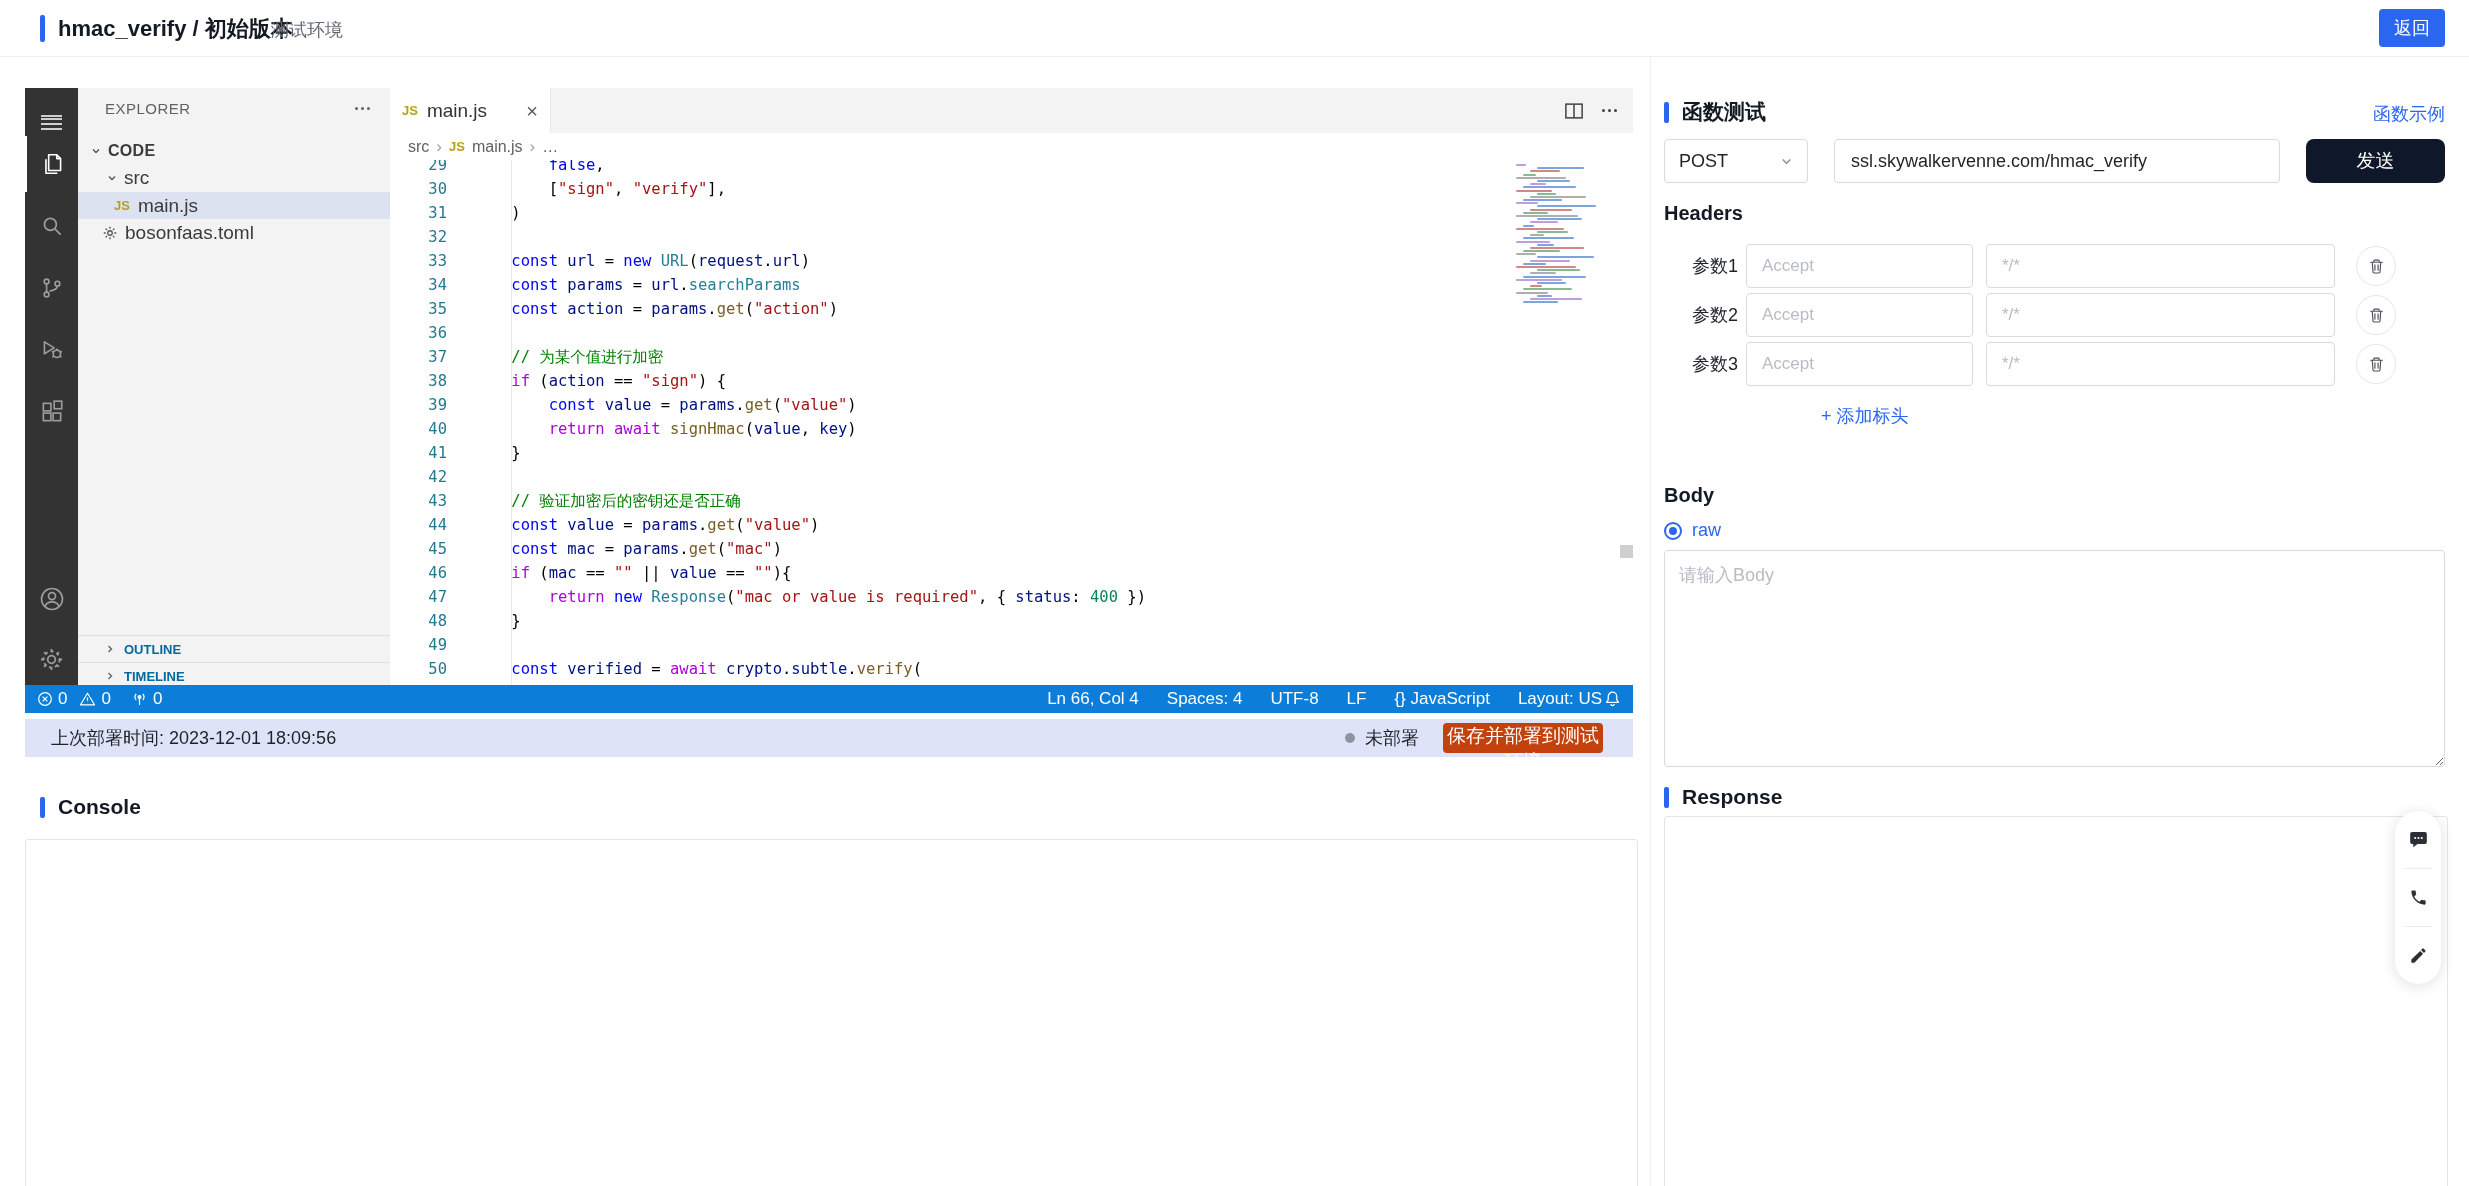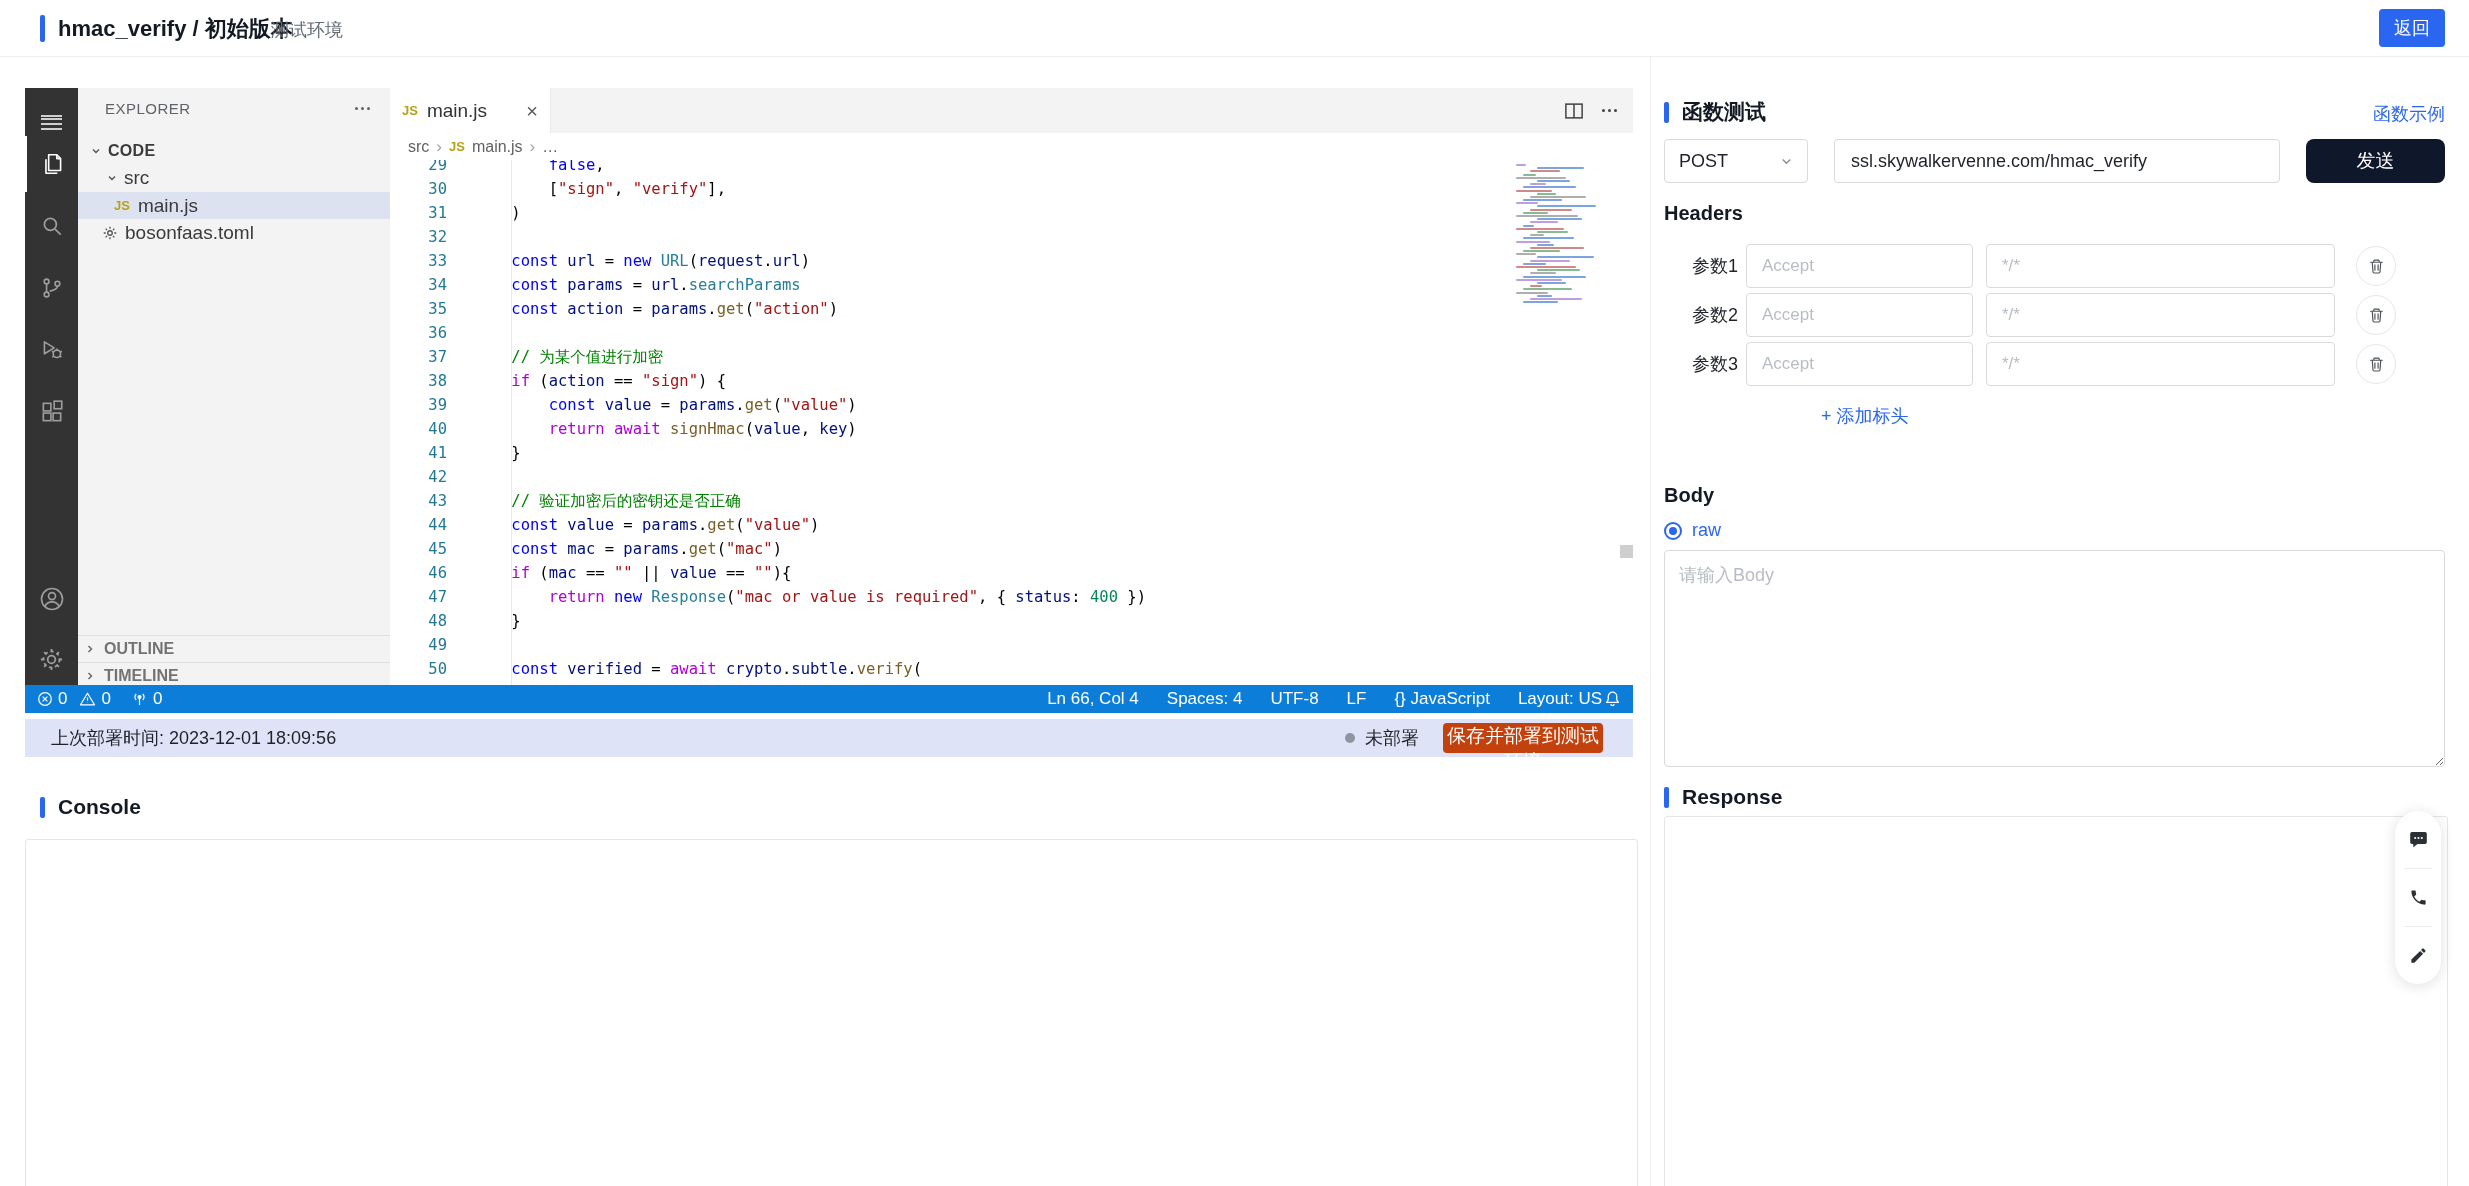--- a/index.html
+++ b/index.html
@@ -35,21 +35,21 @@
   .sb-more { position:absolute; right:20px; top:19px; }
   .tree-row { position:absolute; left:0; width:312px; height:27px; display:flex; align-items:center;
               font-size:19px; color:#3b3b3b; cursor:pointer; }
   .tree-row.selected { background:#dde2f1; }
   .row-code { top:49px; font-size:16px; font-weight:bold; letter-spacing:.3px; }
   .row-src { top:76px; }
   .row-main { top:104px; }
   .row-toml { top:131px; }
   .js-badge { color:#b7a11a; font-weight:bold; font-size:13px; flex:none; }
   .sb-panel { position:absolute; left:0; width:312px; height:27px; border-top:1px solid #dfdfdf; display:flex;
-              align-items:center; gap:8px; font-weight:bold; font-size:16px; color:#737373; padding-left:6px; cursor:pointer; }
+              align-items:center; gap:8px; font-weight:bold; font-size:13px; color:#0369a1; padding-left:26px; cursor:pointer; }
   .panel-outline { top:547px; } .panel-timeline { top:574px; }
 
   .editor { flex:1; position:relative; background:#fff; overflow:hidden; }
   .tabbar { height:45px; background:#f3f3f3; position:relative; }
   .tab { position:absolute; left:0; top:0; width:161px; height:45px; background:#fff; display:flex; align-items:center;
          padding:0 12px; gap:9px; font-size:19px; color:#333; border-right:1px solid #e9e9e9; cursor:pointer; }
   .tab-close { margin-left:auto; color:#5a5a5a; font-size:20px; cursor:pointer; line-height:1; }
   .tab-actions { position:absolute; right:16px; top:0; height:45px; display:flex; align-items:center; gap:18px; color:#424242; }
   .tab-actions .dots i { background:#424242; }
   .breadcrumb { height:27px; display:flex; align-items:center; padding-left:18px; gap:7px; font-size:16px; color:#616161; background:#fff; }

